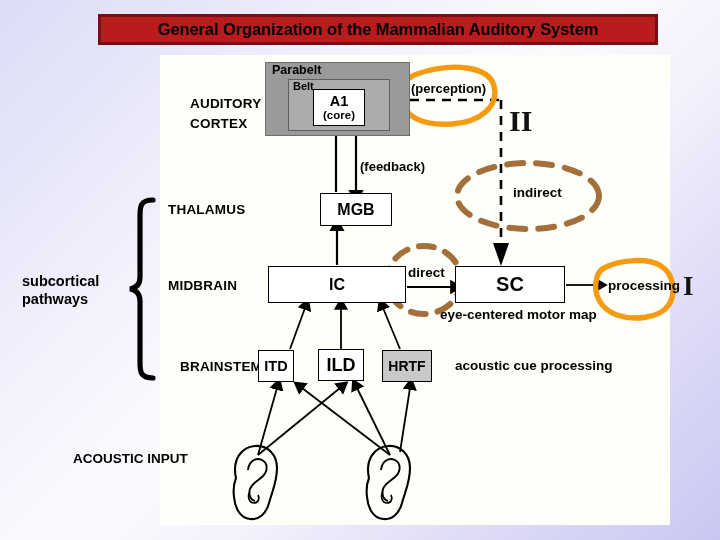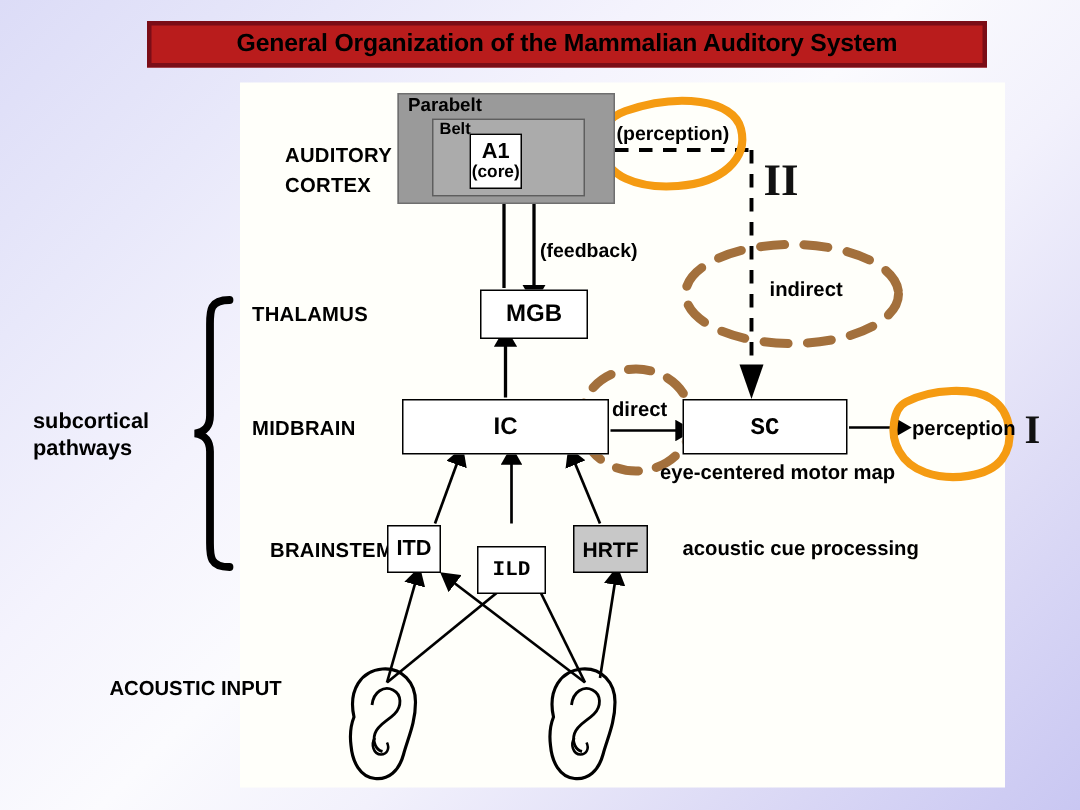--- a/index.html
+++ b/index.html
@@ -65,38 +65,38 @@
     box-sizing: border-box;
   }
   #parabelt-label { left: 272px; top: 64px; font-size: 12.5px; }
   #belt-box {
     left: 288px; top: 79px; width: 102px; height: 52px;
     background: #ababab; border: 1px solid #5e5e5e;
     box-sizing: border-box;
   }
   #belt-label { left: 293px; top: 81px; font-size: 11px; }
   #a1-box {
-    left: 313px; top: 89px; width: 35px; height: 37px;
+    left: 313px; top: 89px; width: 52px; height: 37px;
     background: #fff; border: 1.5px solid #000;
     box-sizing: border-box;
     display: flex; flex-direction: column;
     align-items: center; justify-content: center;
   }
   #a1-name { font-size: 14.5px; font-weight: bold; line-height: 1.05; }
   #a1-sub  { font-size: 11.5px; font-weight: bold; line-height: 1.05; }
 
   #auditory-cortex-label { left: 190px; top: 97px; }
   #auditory-cortex-label div { margin-bottom: 6px; }
 
   
   #mgb-box { left: 303px; top: 193px; width: 72px; height: 33px; font-size: 16px; margin-left: 17px; }
   #ic-box  { left: 268px; top: 266px; width: 138px; height: 37px; font-size: 16px; }
-  #sc-box  { left: 455px; top: 266px; width: 110px; height: 37px; font-size: 16px; font-family: Liberation Mono, monospace; }
+  #sc-box  { left: 455px; top: 266px; width: 110px; height: 37px; font-size: 20px; }
   #itd-box { left: 258px; top: 350px; width: 36px; height: 32px; font-size: 14.5px; }
-  #ild-box { left: 318px; top: 364px; width: 46px; height: 32px; font-size: 14px; font-family: Liberation Mono, monospace; }
+  #ild-box { left: 318px; top: 349px; width: 46px; height: 32px; font-size: 18px; }
   #hrtf-box{ left: 382px; top: 350px; width: 50px; height: 32px; font-size: 14px;
              background: #c8c8c8; }
 
   #thalamus-label  { left: 168px; top: 203px; }
   #midbrain-label  { left: 168px; top: 279px; }
   #brainstem-label { left: 168px; top: 360px; padding-left: 12px; }
 
   #feedback-label { left: 360px; top: 160px; font-size: 13px; }
   #perception-label { left: 411px; top: 82px; font-size: 13px; }
   #indirect-label { left: 513px; top: 186px; font-size: 13.5px; }
@@ -254,21 +254,21 @@
 <div id="ic-box" class="abs box">IC</div>
 <div id="sc-box" class="abs box">SC</div>
 <div id="itd-box" class="abs box">ITD</div>
 <div id="ild-box" class="abs box">ILD</div>
 <div id="hrtf-box" class="abs box">HRTF</div>
 
 <div id="perception-label" class="abs lbl">(perception)</div>
 <div id="feedback-label" class="abs lbl">(feedback)</div>
 <div id="indirect-label" class="abs lbl">indirect</div>
 <div id="direct-label" class="abs lbl">direct</div>
-<div class="abs lbl" style="left:608px; top:279px; font-size:13.5px;">perception</div>
+<div class="abs lbl" style="left:608px; top:279px; font-size:13.5px;">processing</div>
 <div id="eye-map-label" class="abs lbl">eye-centered motor map</div>
 <div id="acoustic-cue-label" class="abs lbl">acoustic cue processing</div>
 <div id="acoustic-input-label" class="abs lbl">ACOUSTIC INPUT</div>
 
 <div id="subcortical-label" class="abs lbl">
   <div>subcortical</div>
   <div>pathways</div>
 </div>
 
 <div id="roman-two" class="abs roman">II</div>

